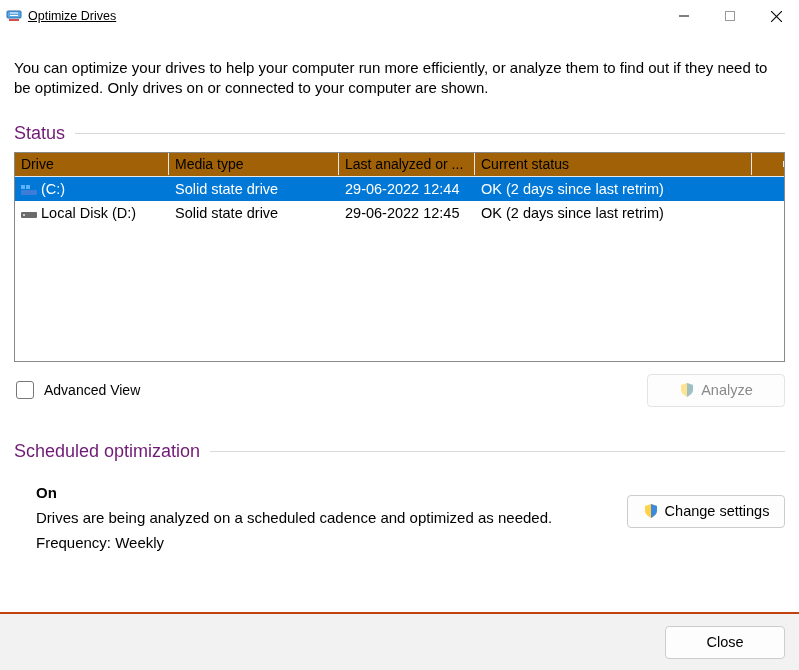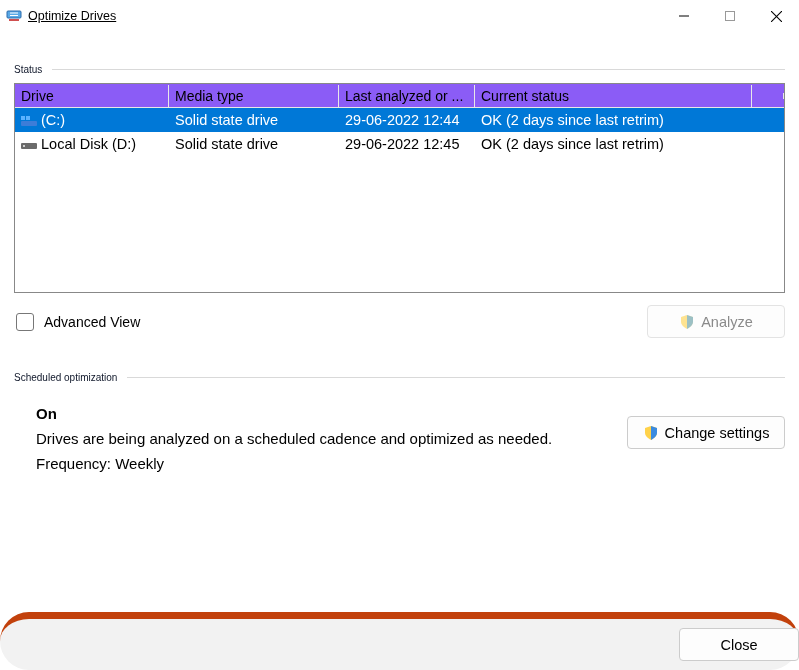--- a/index.html
+++ b/index.html
@@ -38,37 +38,37 @@
 
   .content {
     flex: 1 1 auto;
     padding: 8px 14px 0 14px;
   }
   .description { font-size: 15px; color: #000; line-height: 1.35; margin-top: 18px; }
 
   .group-label-row {
     display: flex; align-items: center; margin-top: 24px; margin-bottom: 8px;
   }
-  .group-label-row .label { font-size: 10px; color: #0f172a; padding-right: 10px; white-space: nowrap; }
+  .group-label-row .label { font-size: 18px; color: #701a75; padding-right: 10px; white-space: nowrap; }
   .group-label-row .line { flex: 1; height: 1px; background: #d9d9d9; }
 
   .listbox {
     border: 1px solid #888;
     height: 210px;
     background: #fff;
     overflow: hidden;
   }
   .listhead, .listrow {
     display: grid;
     grid-template-columns: 154px 170px 136px 1fr 32px;
     align-items: center;
     height: 24px;
   }
   .listhead {
-    background: #8b5cf6;
+    background: #a16207;
     border-bottom: 1px solid #e8e8e8;
   }
   .listhead .cell {
     font-size: 14px; color: #000;
     border-right: 1px solid #e8e8e8;
     padding: 3px 6px 3px 6px;
     white-space: nowrap;
     overflow: hidden;
   }
   .listrow .cell {
@@ -106,23 +106,23 @@
 
   .sched-block { padding: 8px 0 0 22px; }
   .sched-title { font-weight: 600; font-size: 15px; margin-top: 4px; }
   .sched-line { font-size: 15px; margin-top: 8px; }
   .sched-and-btn { display: flex; justify-content: space-between; align-items: center; margin-top: 10px; }
   .change-btn { min-width: 158px; }
 
   .footer {
     height: 58px;
     background: #f2f2f2;
-    border-top: 7px solid #c2410c;
+    border-top: 2px solid #c2410c;
     display: flex; align-items: center; justify-content: flex-end;
-    border-radius: 29px;
+    padding-right: 14px;
   }
   .footer .wbtn { min-width: 120px; background: #fdfdfd; }
 </style>
 </head>
 <body>
 
 <div class="titlebar">
   <span class="app-icon">
     <svg width="16" height="16" viewBox="0 0 16 16">
       <rect x="1" y="3" width="14" height="7" rx="1" fill="#5aa9e6" stroke="#2a6bac"></rect>
@@ -146,20 +146,21 @@
     <div>
       <svg width="11" height="11">
         <line x1="0" y1="0" x2="11" y2="11" stroke="#000" stroke-width="1.1"></line>
         <line x1="11" y1="0" x2="0" y2="11" stroke="#000" stroke-width="1.1"></line>
       </svg>
     </div>
   </div>
 </div>
 
 <div class="content">
+  <div class="description">You can optimize your drives to help your computer run more efficiently, or analyze them to find out if they need to be optimized. Only drives on or connected to your computer are shown.</div>
 
   <div class="group-label-row">
     <span class="label">Status</span>
     <span class="line"></span>
   </div>
 
   <div class="listbox">
     <div class="listhead">
       <div class="cell">Drive</div>
       <div class="cell">Media type</div>

